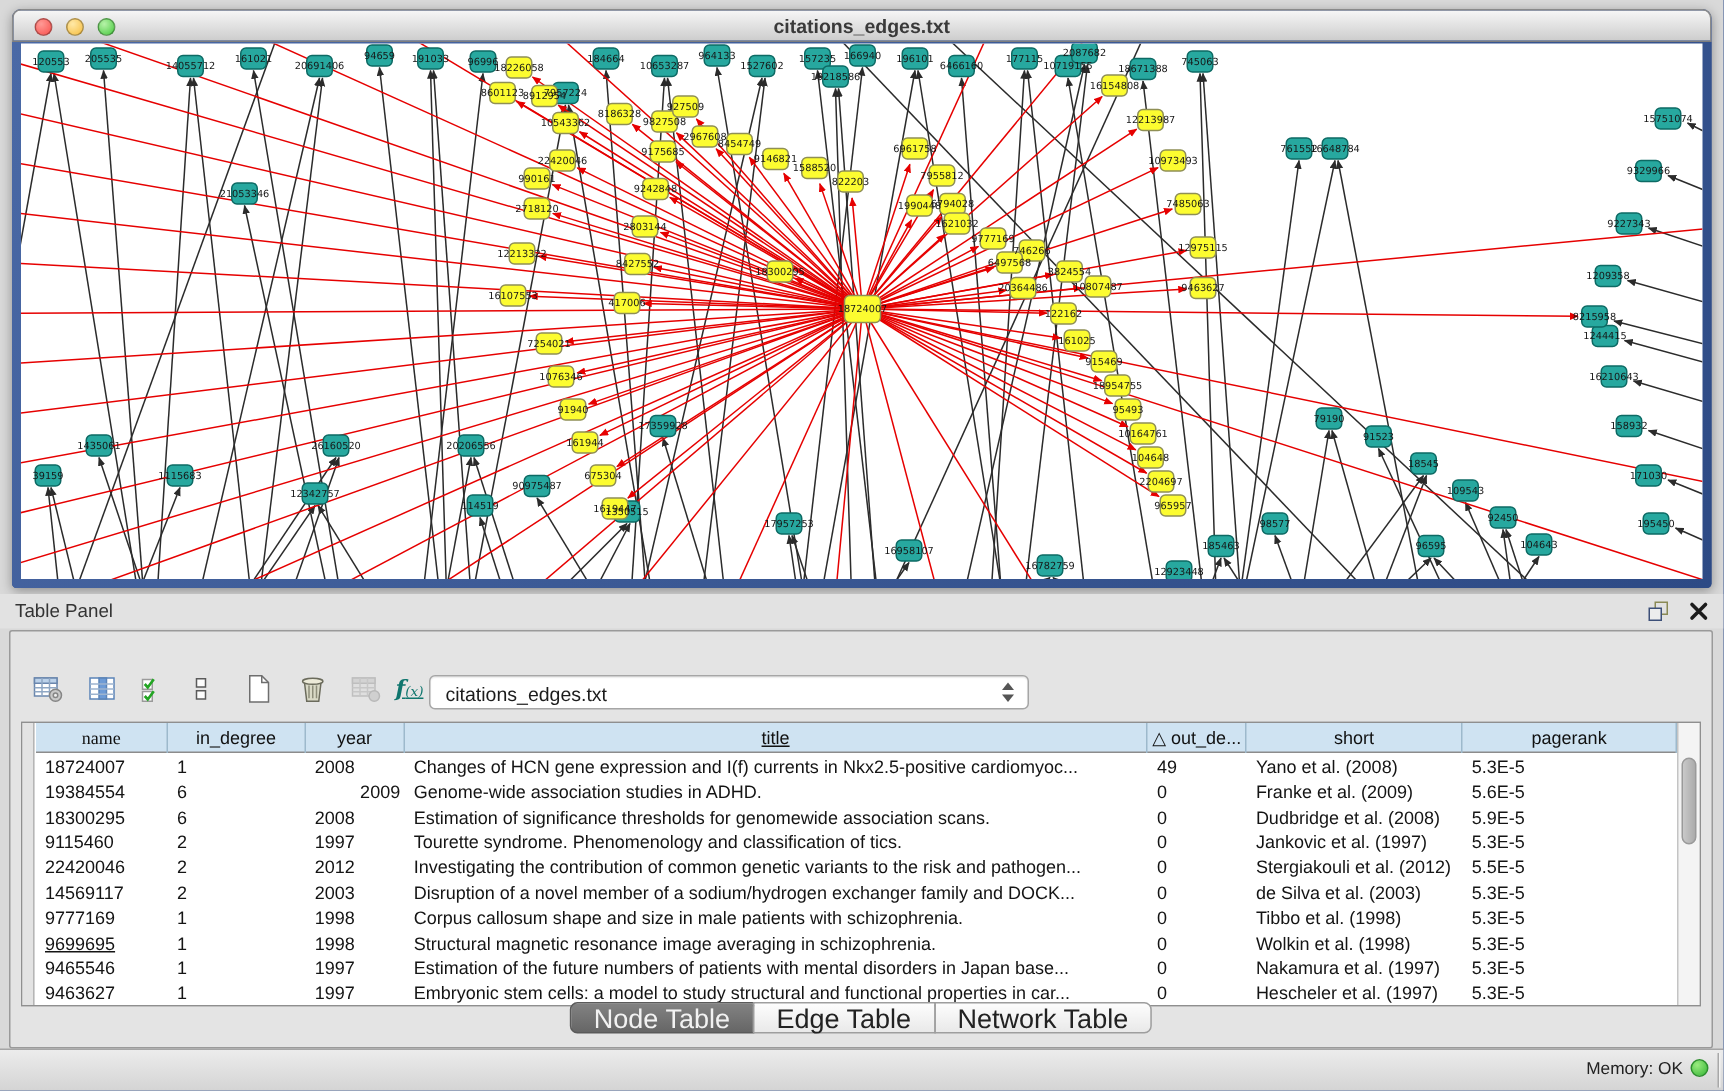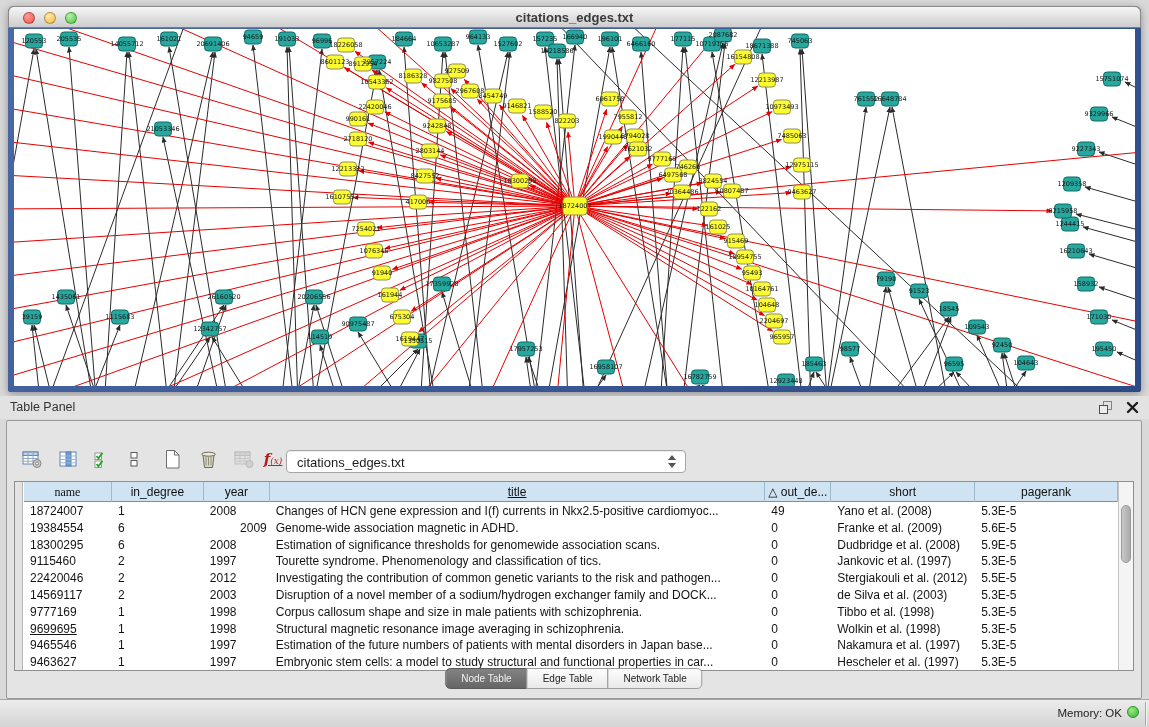--- a/index.html
+++ b/index.html
@@ -31,21 +31,21 @@
   
   .panel-titlebar { position:absolute; left:0; top:396px; width:1149px; height:23px; background:#e2e2e2; }
   .panel-titlebar .label { position:absolute; left:10px; top:4px; font-size:12.5px; color:#333; }
   .pt-icons { position:absolute; right:8px; top:3px; display:flex; gap:10px; align-items:center; }
   .pt-btn { width:17px; height:17px; display:flex; align-items:center; justify-content:center; cursor:default; }
 
   .panel { position:absolute; left:6px; top:420px; width:1136px; height:279px;
     background:#e4e4e4; border:1px solid #9a9a9a; border-radius:2px; }
   .toolbar { position:absolute; left:0; top:0; right:0; height:58px; }
   .tool-btn { position:absolute; top:26px; width:26px; height:24px; display:flex; align-items:center; justify-content:center; }
-  .fxicon { font-family:"DejaVu Serif", serif; font-style:italic; font-weight:bold; font-size:15px; color:#b91c1c;text-decoration:underline; }
+  .fxicon { font-family:"DejaVu Serif", serif; font-style:italic; font-weight:bold; font-size:15px; color:#0f766e;text-decoration:underline; }
   .fxicon .fxs { font-size:9px; font-weight:normal; }
   .combo { position:absolute; left:279px; top:29px; width:400px; height:23px; background:#fff;
     border:1px solid #a6a6a6; border-radius:4px; box-shadow:inset 0 1px 1px rgba(0,0,0,.08); }
   .combo .val { position:absolute; left:10px; top:4px; font-size:13px; color:#1c1c1c; }
   .combo .arrows { position:absolute; right:9px; top:4px; }
   .combo .arrows i { display:block; width:0; height:0; border-left:4px solid transparent; border-right:4px solid transparent; }
   .combo .arrows .up { border-bottom:5px solid #555; margin-bottom:3px; }
   .combo .arrows .dn { border-top:5px solid #555; }
 
   .tablewrap { position:absolute; left:7px; top:60px; width:1120px; height:190px;
@@ -57,21 +57,21 @@
     border-right:1px solid #9db9cc; overflow:hidden; white-space:nowrap; }
   .tbody { position:absolute; left:9px; top:21px; right:15px; bottom:0; }
   .tr { display:flex; height:16.8px; line-height:16.8px; }
   .td { font-size:12px; color:#141414; padding:0 3px 0 6px; white-space:nowrap; overflow:hidden; text-overflow:ellipsis; }
   .scroll { position:absolute; right:0; top:0; bottom:0; width:15px; background:#f4f4f4; border-left:1px solid #c4c4c4; }
   .thumb { position:absolute; left:2px; right:2px; top:23px; height:58px; border-radius:6px;
     background:linear-gradient(90deg,#c9c9c9,#ababab); border:1px solid #9a9a9a; }
 
   .tabsbar { position:absolute; left:0; right:0; bottom:6px; height:24px; }
   .tabs { position:absolute; left:50%; transform:translateX(-50%); display:flex; }
-  .tab { height:21px; line-height:20px; padding:0 15px; font-size:10px; color:#222;
+  .tab { height:21px; line-height:20px; padding:0 15px; font-size:18px; color:#222;
     background:linear-gradient(#fdfdfd,#e9e9e9); border:1px solid #9e9e9e; margin-left:-1px; }
   .tab:first-child { border-radius:5px 0 0 5px; margin-left:0; }
   .tab:last-child { border-radius:0 5px 5px 0; }
   .tab.sel { background:linear-gradient(#828282,#666666); color:#f2f2f2; border-color:#5a5a5a; }
 
   
   .statusbar { position:absolute; left:0; top:699px; width:1149px; height:28px;
     background:linear-gradient(#ececec,#d4d4d4); border-top:1px solid #a5a5a5; }
   .mem { position:absolute; right:27px; top:7px; font-size:11.5px; color:#222; }
   .memdot { position:absolute; right:10px; top:6px; width:12px; height:12px; border-radius:50%;
@@ -610,21 +610,21 @@
             <div class="td" style="width: 66px;">2008</div>
             <div class="td" style="width: 496px;">Changes of HCN gene expression and I(f) currents in Nkx2.5-positive cardiomyoc...</div>
             <div class="td" style="width: 66px;">49</div>
             <div class="td" style="width: 144px;">Yano et al. (2008)</div>
             <div class="td" style="width: 143px;">5.3E-5</div>
           </div>
           <div class="tr">
             <div class="td" style="width: 88px;">19384554</div>
             <div class="td" style="width: 92px;">6</div>
             <div class="td" style="width: 66px; text-align: right;">2009</div>
-            <div class="td" style="width: 496px;">Genome-wide association magnetic in ADHD.</div>
+            <div class="td" style="width: 496px;">Genome-wide association studies in ADHD.</div>
             <div class="td" style="width: 66px;">0</div>
             <div class="td" style="width: 144px;">Franke et al. (2009)</div>
             <div class="td" style="width: 143px;">5.6E-5</div>
           </div>
           <div class="tr">
             <div class="td" style="width: 88px;">18300295</div>
             <div class="td" style="width: 92px;">6</div>
             <div class="td" style="width: 66px;">2008</div>
             <div class="td" style="width: 496px;">Estimation of significance thresholds for genomewide association scans.</div>
             <div class="td" style="width: 66px;">0</div>

